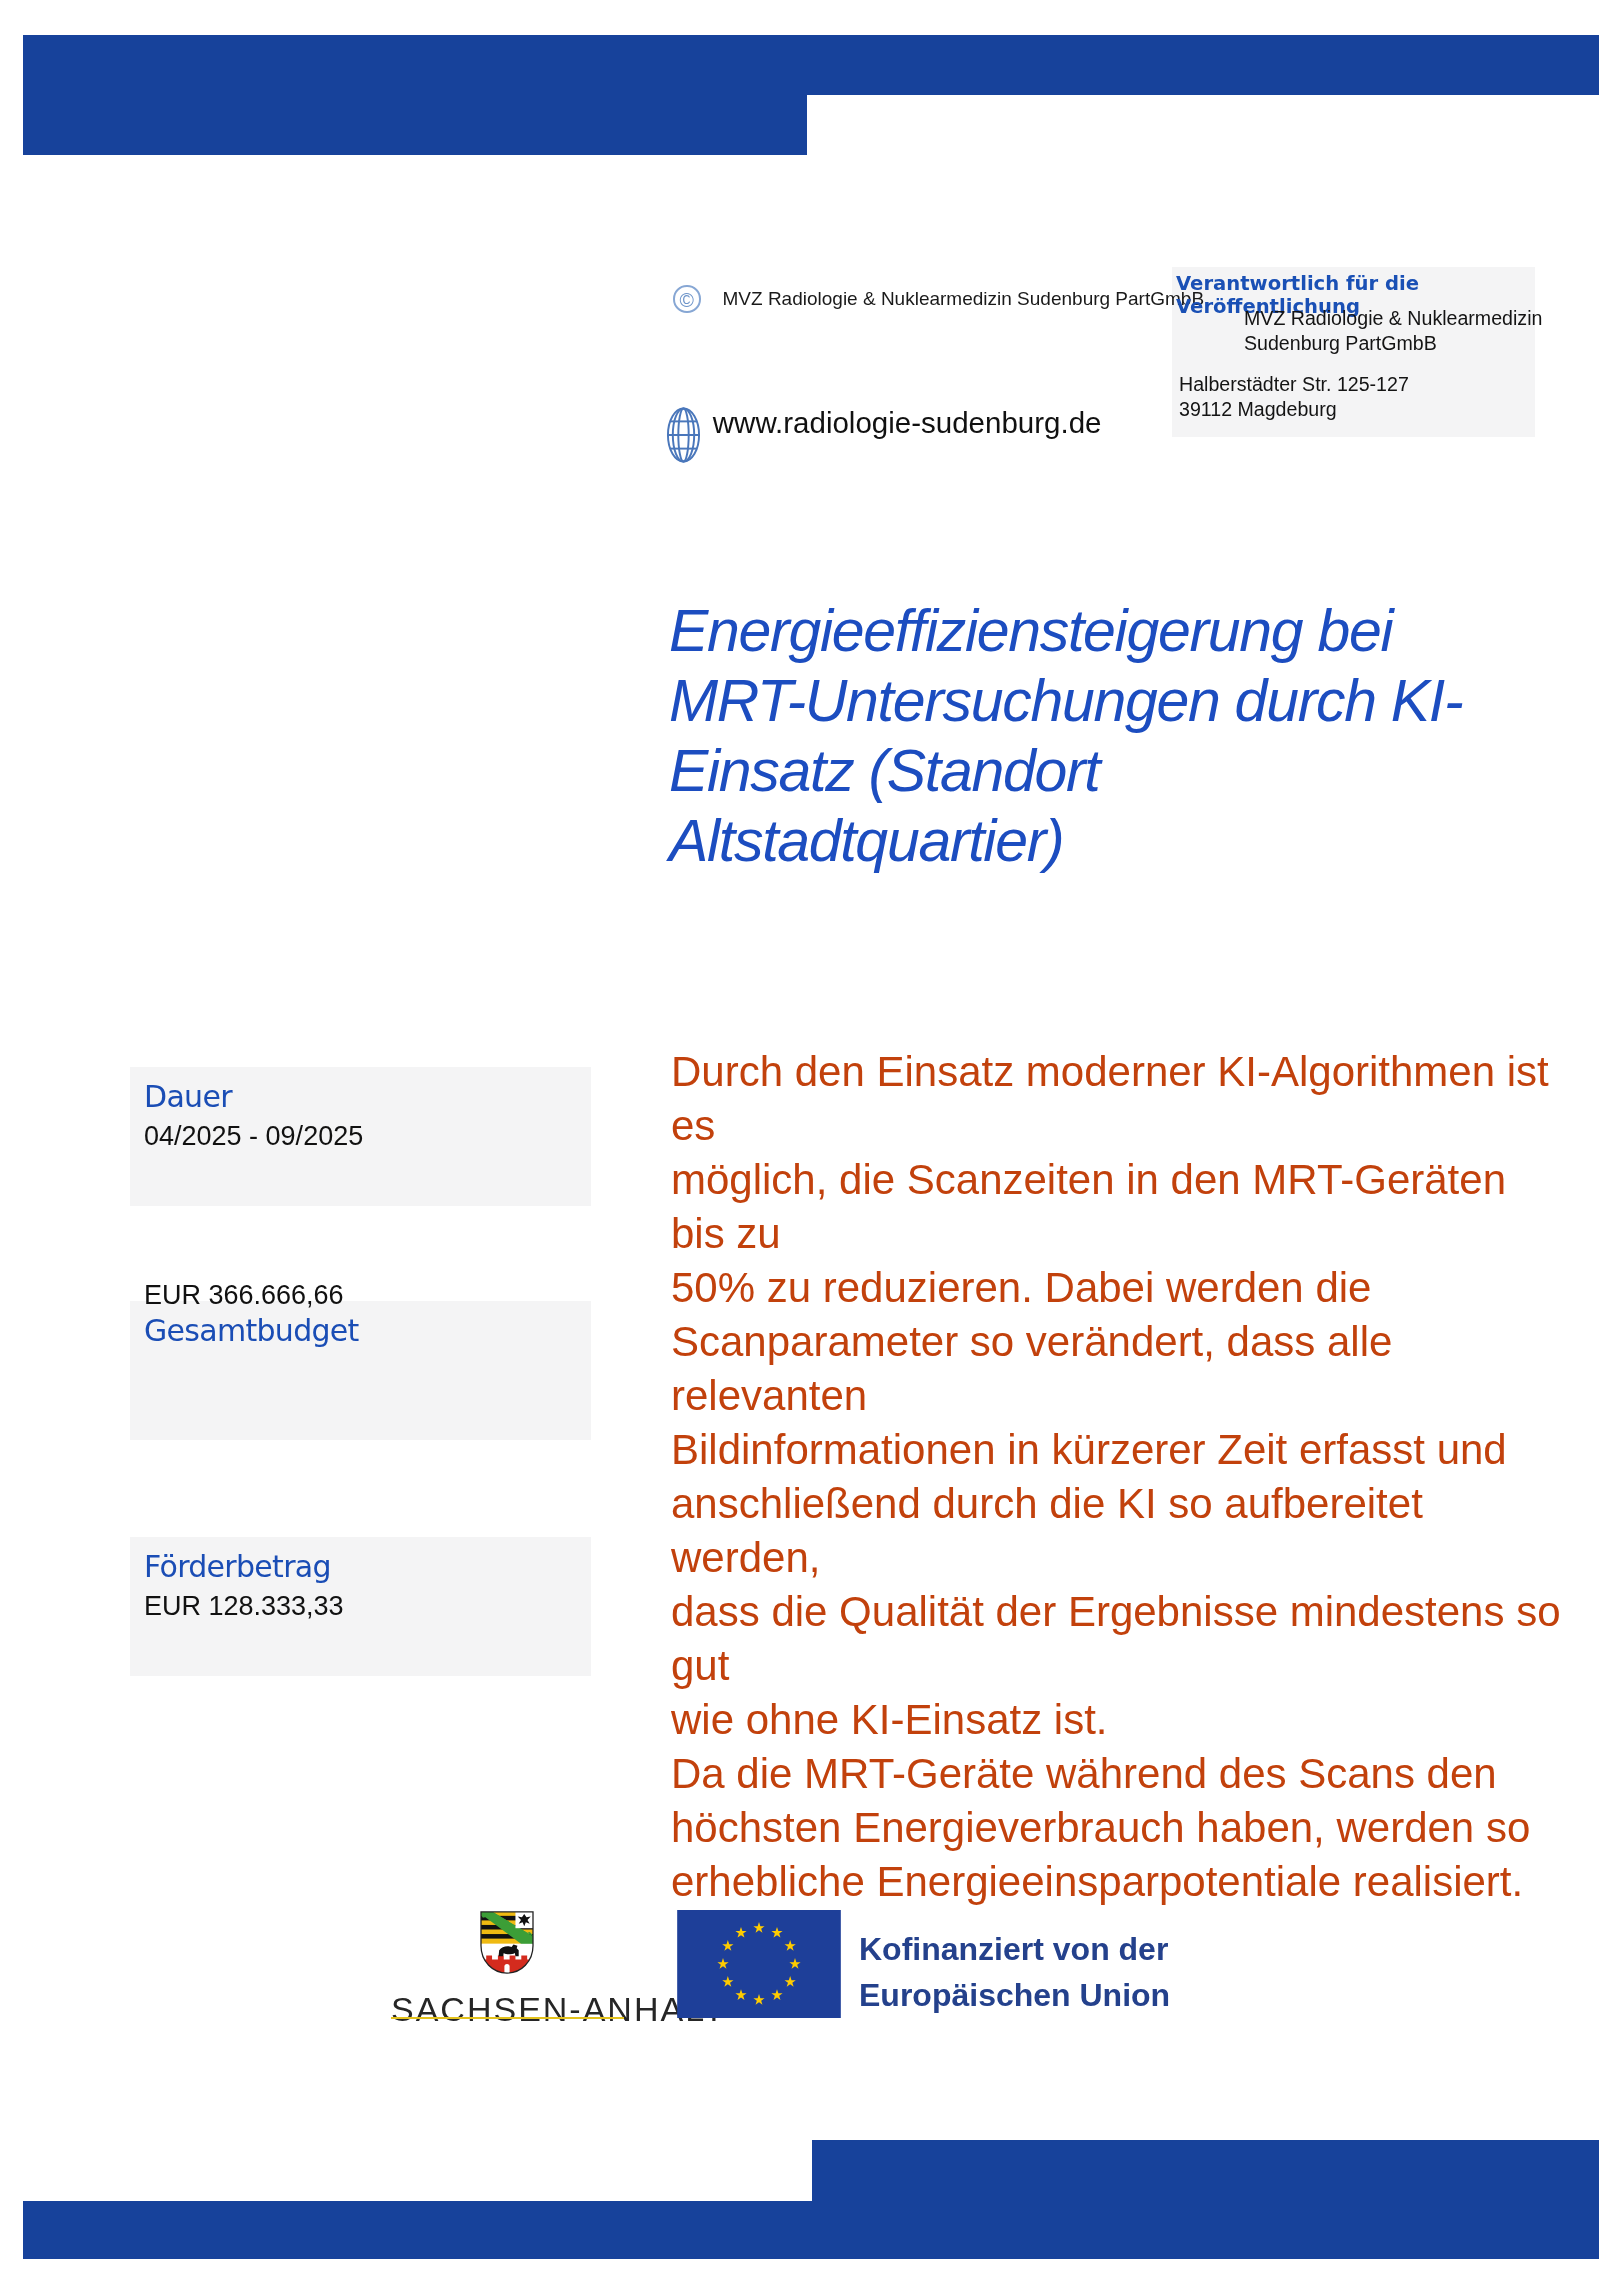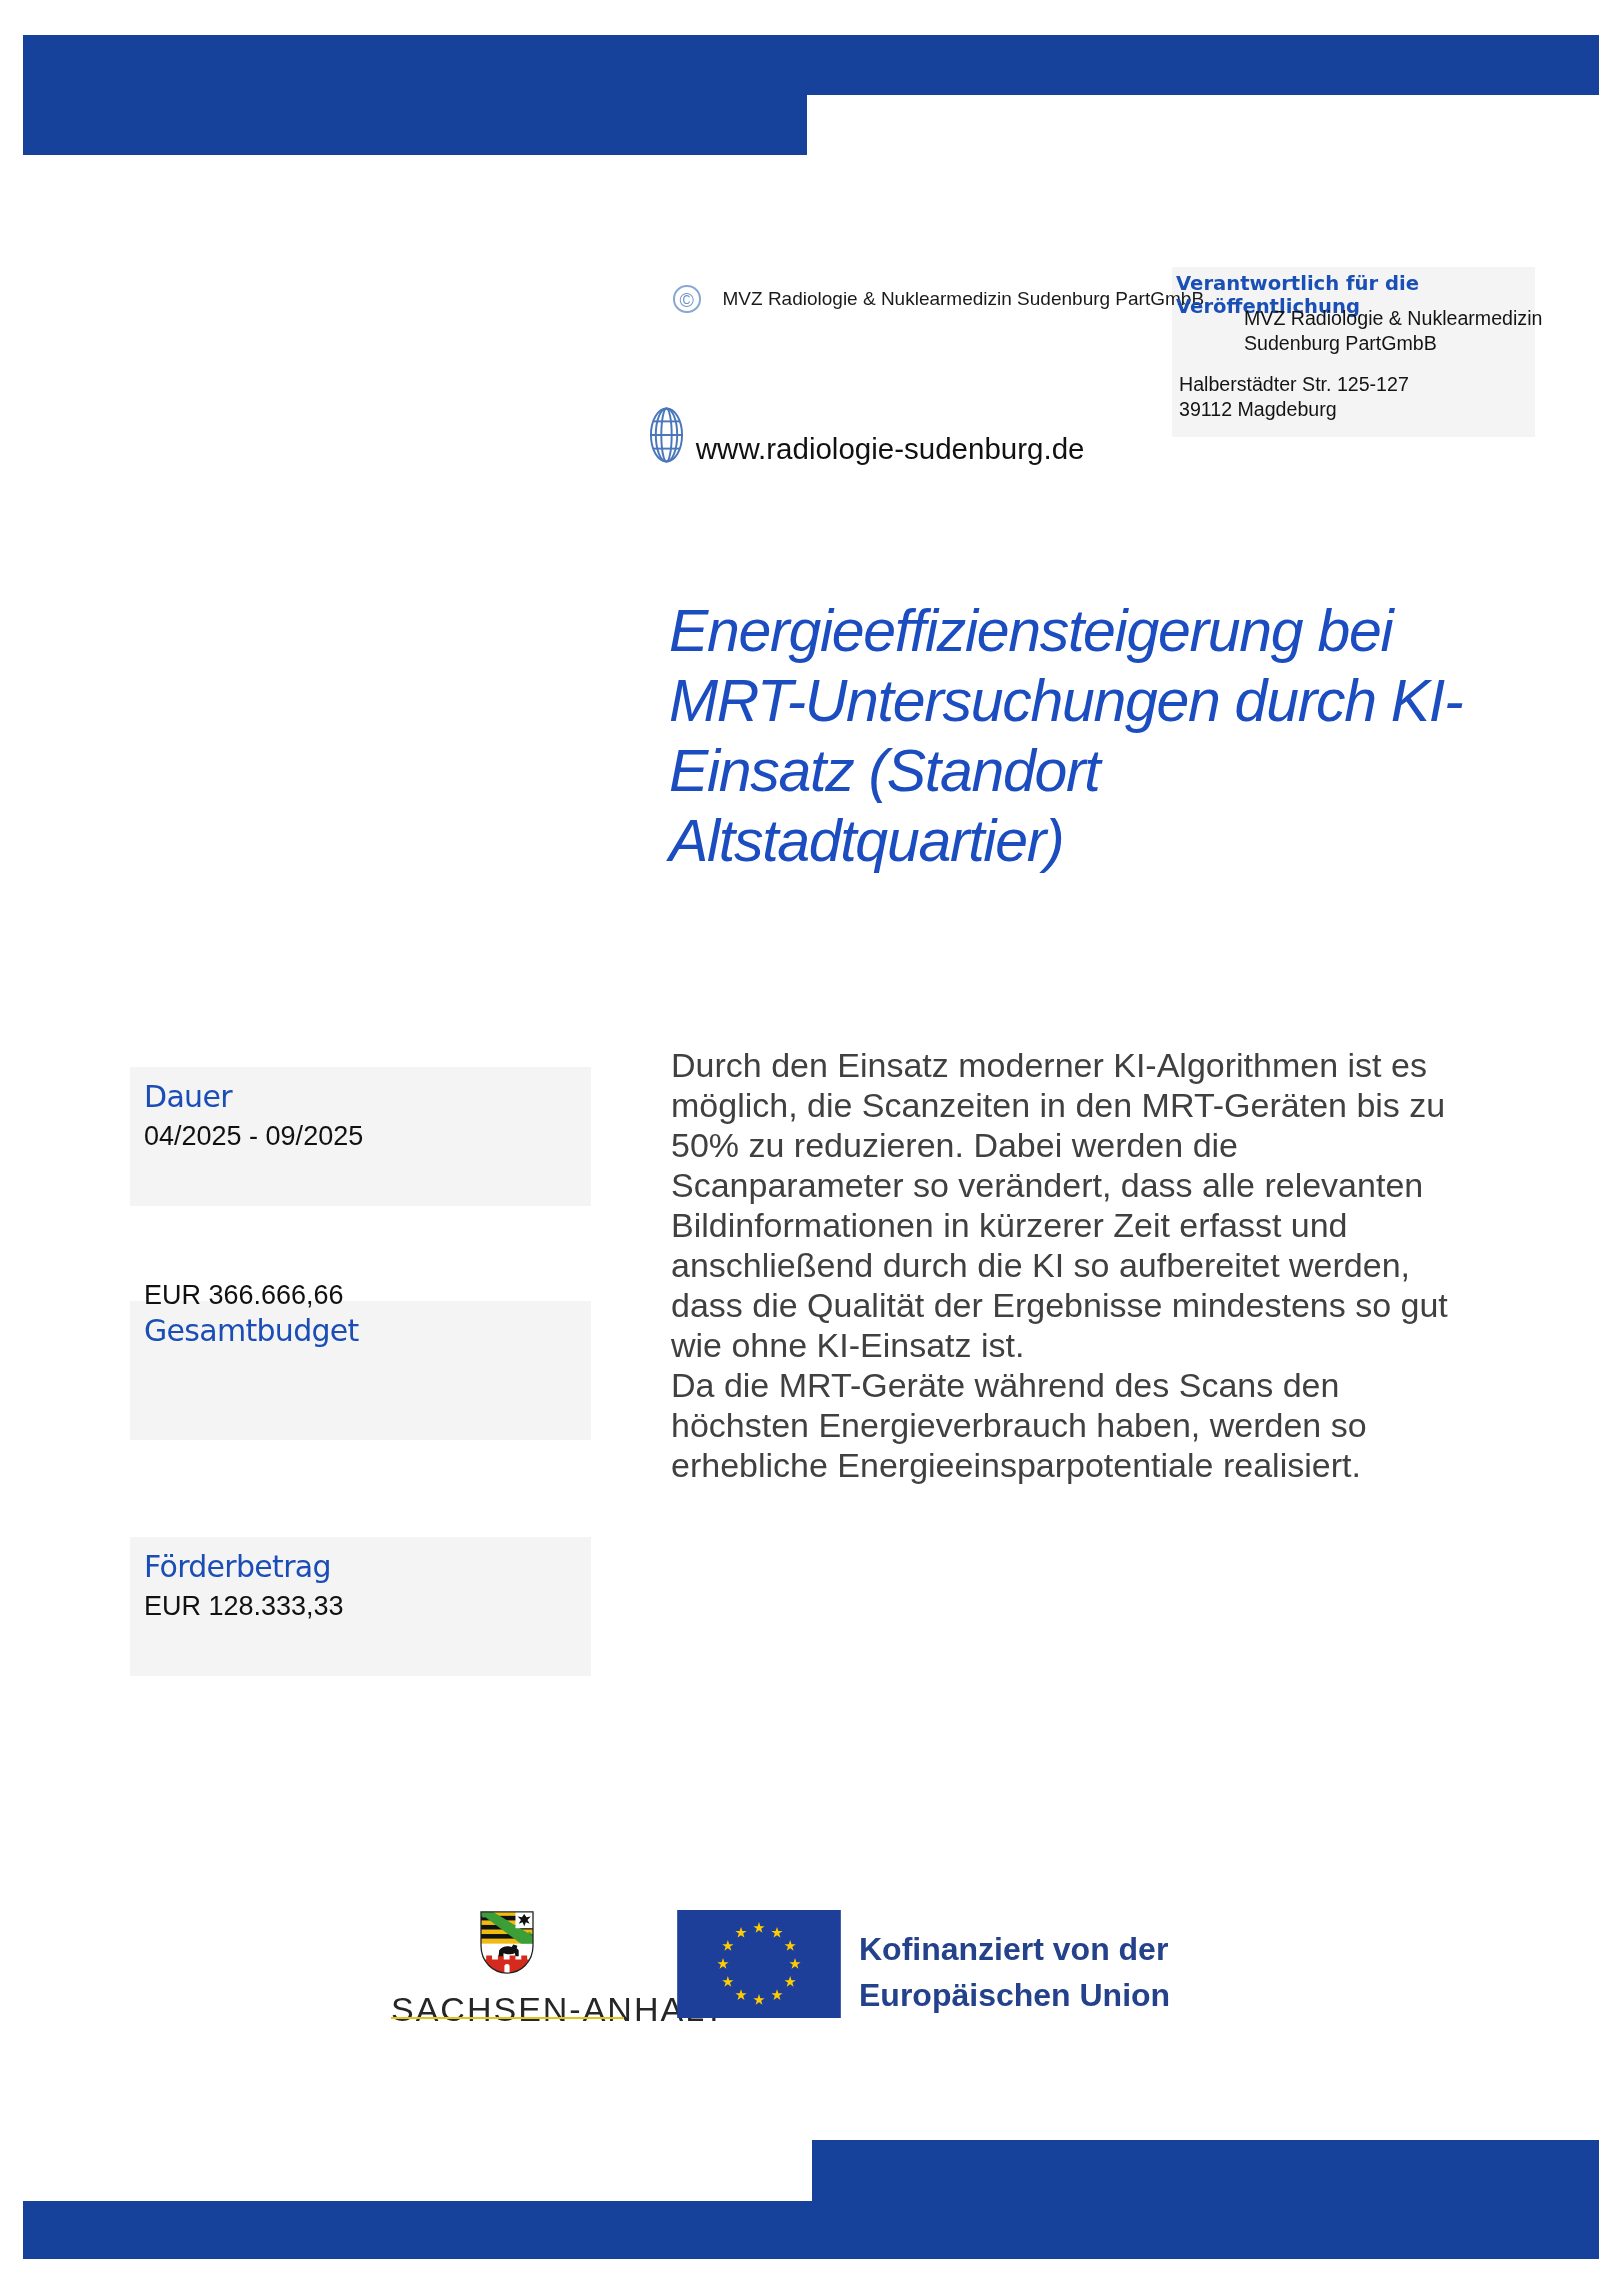--- a/index.html
+++ b/index.html
@@ -20,21 +20,21 @@
   .panel-fact3{left:130px;top:1537px;width:461px;height:139px;}
 
   .copyright-row{position:absolute;left:673px;top:285px;display:flex;align-items:center;gap:22px;}
   .copyright-badge{
     width:27.5px;height:27.5px;border:2px solid #87a7d4;border-radius:50%;
     color:#6d94c9;font-size:19.6px;line-height:27.5px;text-align:center;font-weight:400;
     box-sizing:border-box;
   }
   .copyright-text{font-size:19px;color:#1a1a1a;letter-spacing:0px;}
 
-  .globe-row{position:absolute;left:649px;top:406px;display:flex;align-items:flex-end;gap:11.8px;}
+  .globe-row{position:absolute;left:666px;top:406px;display:flex;align-items:flex-start;gap:11.8px;}
   .url-text{font-size:29.5px;color:#111;}
 
   .resp-heading{position:absolute;left:1176px;top:272px;width:353px;
     font-family:"DejaVu Sans",sans-serif;font-size:19.6px;font-weight:700;color:#1A50B5;}
   .resp-org{position:absolute;left:1244px;top:306px;font-size:19.6px;line-height:25px;color:#141414;white-space:pre-line;}
   .resp-addr{position:absolute;left:1179px;top:372px;font-size:19.6px;line-height:25px;color:#141414;white-space:pre-line;}
 
   .doc-title{
     position:absolute;left:661px;top:588px;
     font-size:59px;line-height:70px;color:#1C4DC0;
@@ -43,21 +43,21 @@
 
   .fact-label{position:absolute;left:144px;font-family:"DejaVu Sans",sans-serif;
     font-size:30px;font-weight:400;color:#1A4DB5;letter-spacing:-0.7px;}
   .fact-value{position:absolute;left:144px;font-size:27px;color:#111;}
   .fact1-label{top:1079px;} .fact1-value{top:1121px;}
   .fact2-label{top:1313px;} .fact2-value{top:1280px;}
   .fact3-label{top:1549px;} .fact3-value{top:1591px;}
 
   .description{
     position:absolute;left:671px;top:1045px;width:890px;
-    font-size:34px;line-height:40px;color:#404040;white-space:pre-line;
+    font-size:42px;line-height:54px;color:#c2410c;white-space:pre-line;
   }
 
   .state-logo{position:absolute;left:391px;top:1910px;width:233px;}
   .state-shield{position:absolute;left:88px;top:0px;}
   .state-name{position:absolute;left:0px;top:80px;width:233px;text-align:center;
     font-size:34px;color:#262626;letter-spacing:2px;white-space:nowrap;}
   .state-underline{position:absolute;left:0px;top:107px;width:233px;height:2px;background:#E3C21C;}
 
   .eu-flag{position:absolute;left:677px;top:1910px;}
   .eu-claim{position:absolute;left:859px;top:1926px;

